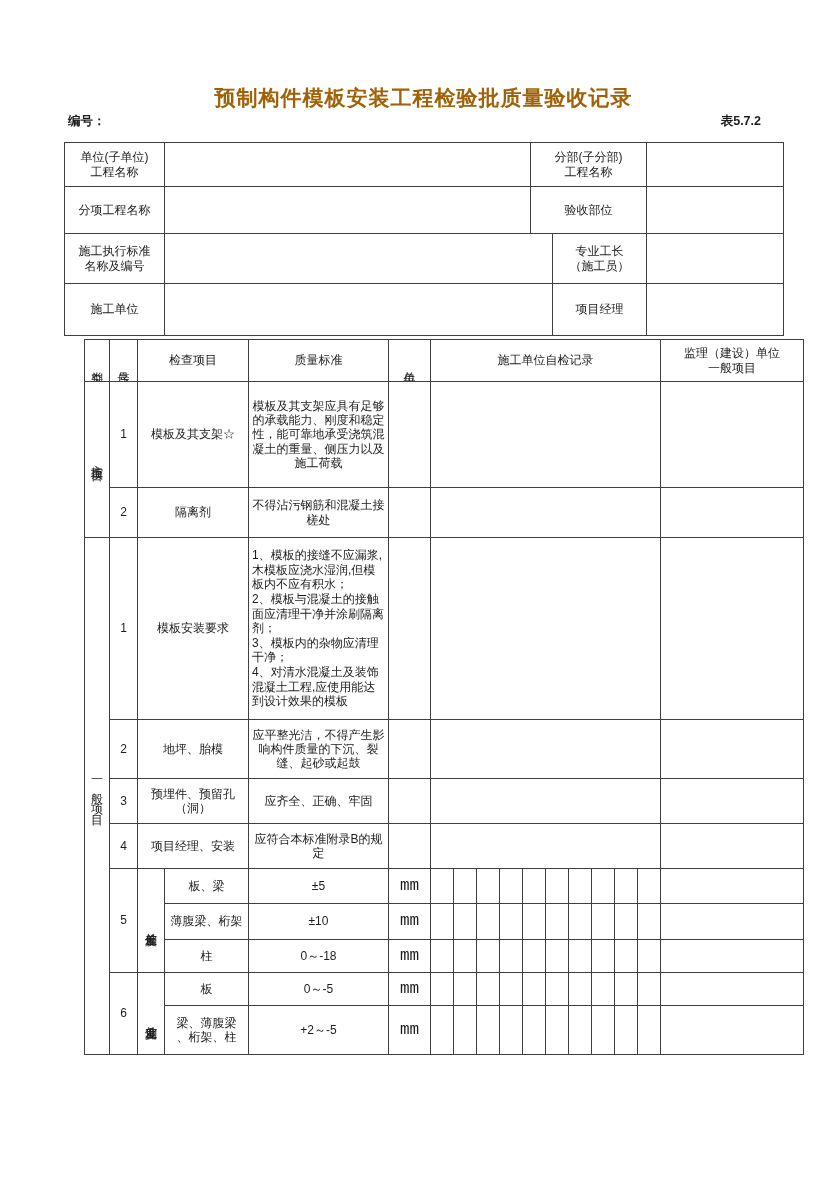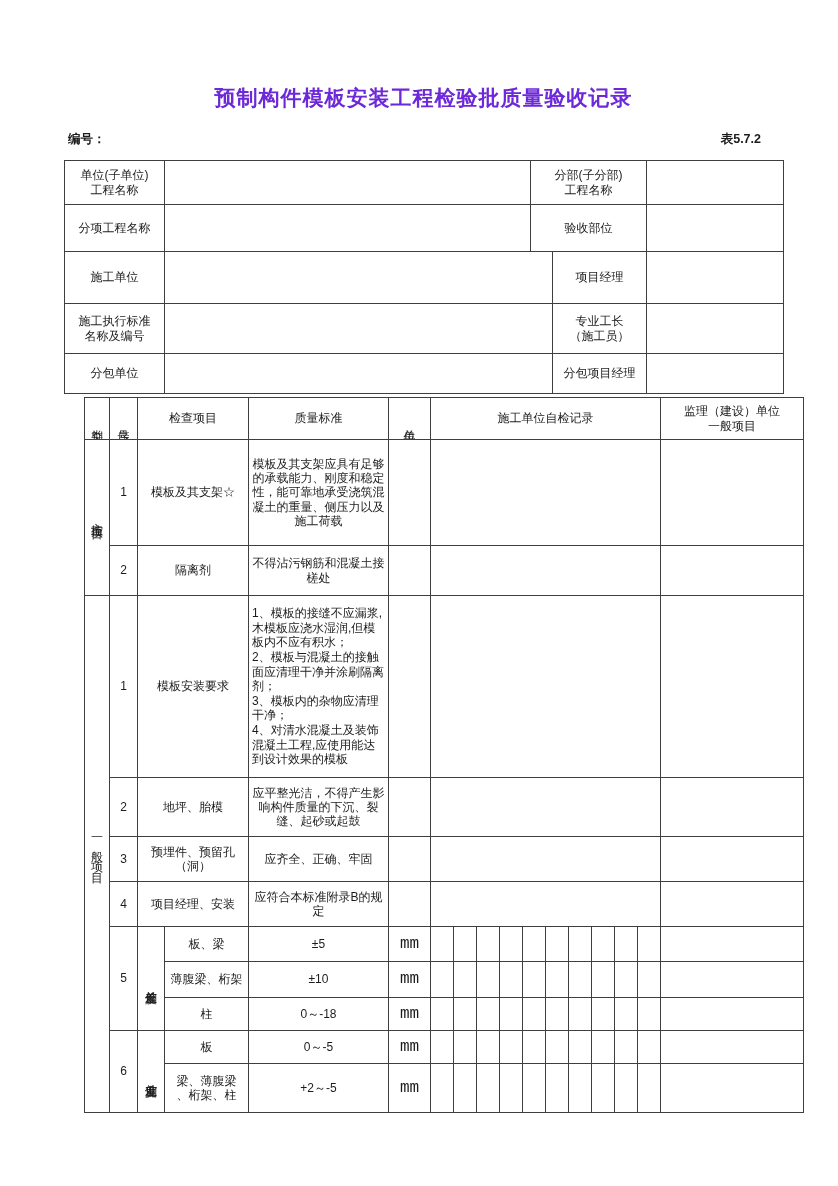--- a/index.html
+++ b/index.html
@@ -10,24 +10,23 @@
     color: #1c1c1c;
     position: relative;
   }
   .sheet { position: absolute; left: 64px; top: 0; width: 719px; }
   .doc-title {
     text-align: center;
     font-size: 21px;
     font-weight: bold;
     letter-spacing: 1px;
     margin-top: 84px;
-    color: #6d28d9;
+    color: #a16207;
   }
   .ref-row {
-    margin-top: 18px;
     display: flex;
     justify-content: space-between;
     align-items: flex-end;
     font-size: 12.5px;
     font-weight: bold;
     padding: 0 22px 0 4px;
     height: 18px;
   }
   table {
     border-collapse: collapse;
@@ -88,38 +87,32 @@
       <td colspan="2" class="prelines">分部(子分部)
 工程名称</td>
       <td></td>
     </tr>
     <tr style="height:47px">
       <td>分项工程名称</td>
       <td colspan="2"></td>
       <td colspan="2">验收部位</td>
       <td></td>
     </tr>
-    <tr style="height:52px">
-      <td>施工单位</td>
-      <td colspan="3"></td>
-      <td>项目经理</td>
-      <td></td>
-    </tr>
     <tr style="height:50px">
       <td class="prelines">施工执行标准
 名称及编号</td>
       <td colspan="3"></td>
       <td class="prelines">专业工长
 （施工员）</td>
       <td></td>
     </tr>
-    <tr style="height:40px">
-      <td>分包单位</td>
+    <tr style="height:52px">
+      <td>施工单位</td>
       <td colspan="3"></td>
-      <td>分包项目经理</td>
+      <td>项目经理</td>
       <td></td>
     </tr>
   </tbody>
     </table>
 
   <table class="main-table">
     <colgroup>
       <col style="width:25px">
         <col style="width:28px">
         <col style="width:27px">

